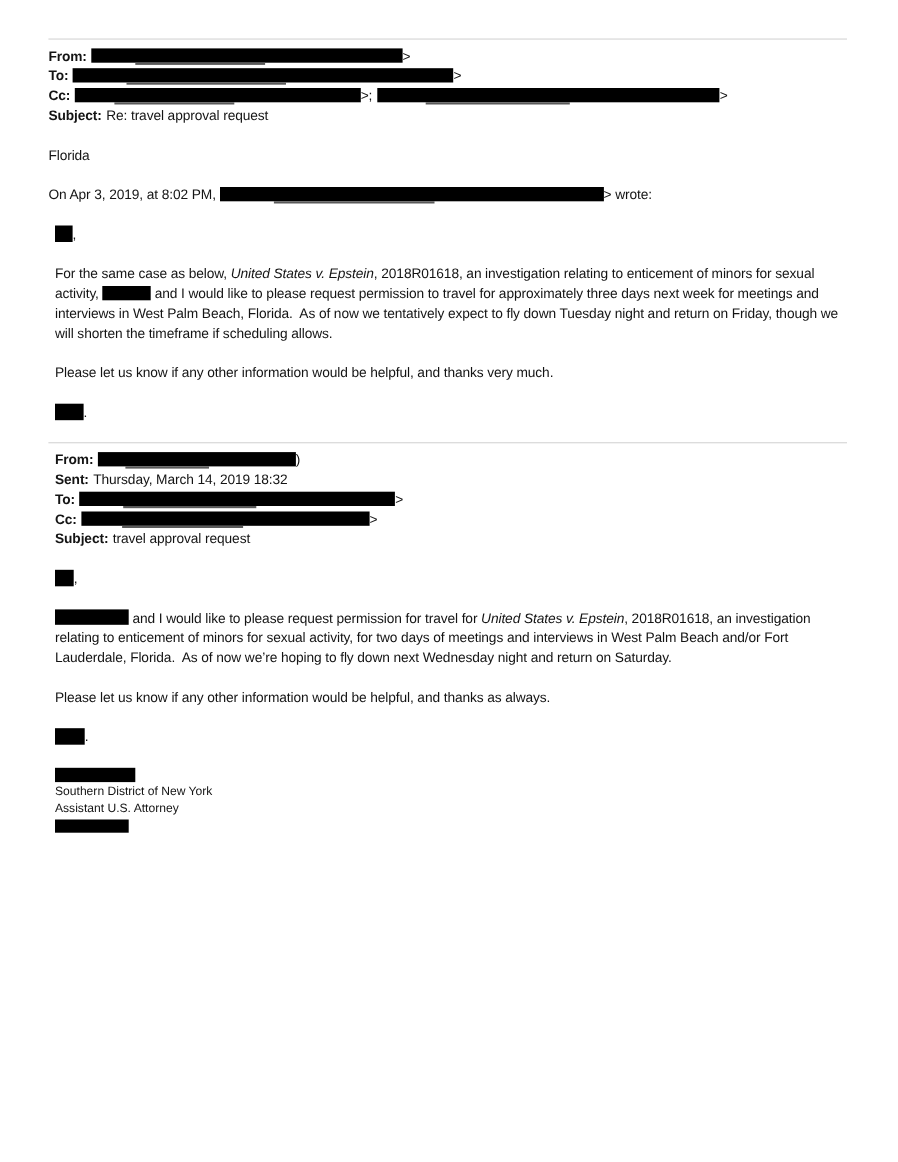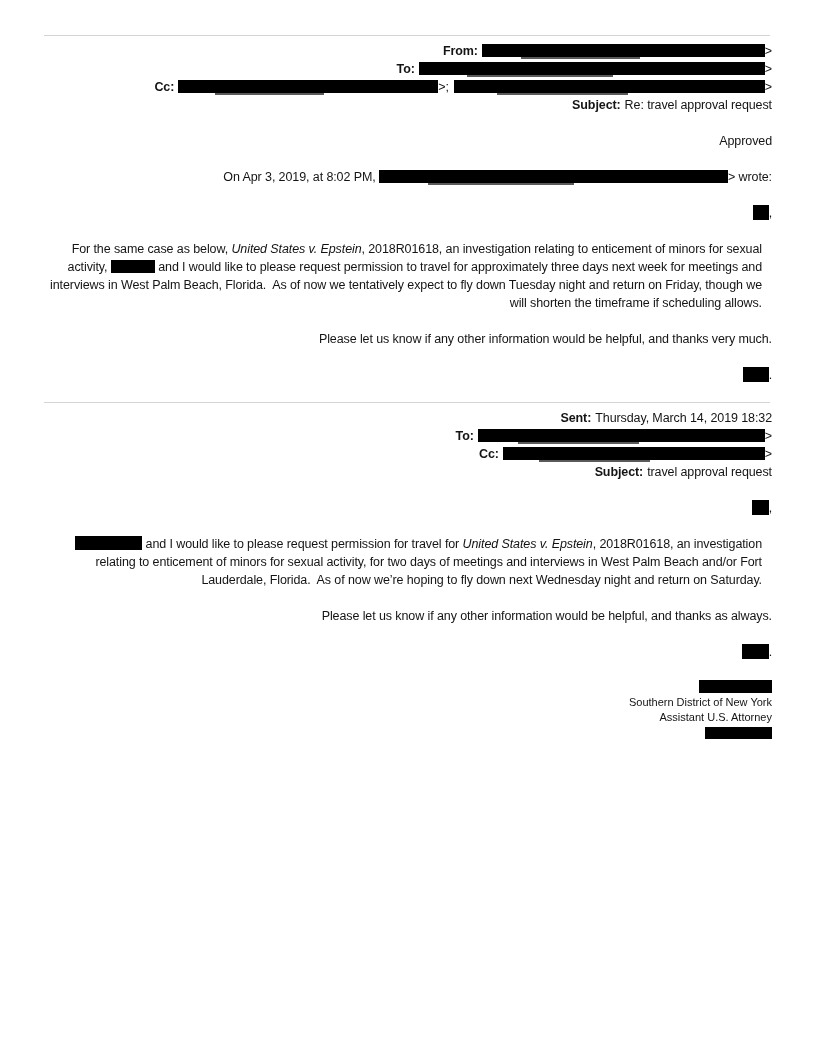--- a/index.html
+++ b/index.html
@@ -5,21 +5,21 @@
   html, body { margin: 0; padding: 0; }
   body {
     width: 816px; height: 1056px;
     background: #ffffff;
     font-family: "Liberation Sans", sans-serif;
     font-size: 12.5px;
     letter-spacing: -0.1px;
     color: #141414;
     overflow: hidden;
   }
-  .page { position: relative; width: 816px; height: 1032px; text-align: right; }
+  .page { position: relative; width: 816px; height: 1032px; }
   .content { position: absolute; left: 44px; top: 0; width: 728px; }
 
   .rule {
     border: none; margin: 0; height: 0;
     border-top: 1px solid #d4d4d4;
     width: 726px;
   }
   .rule-top { margin-top: 35px; }
   .rule-mid { margin-top: 18px; margin-left: -6px; }
 
@@ -69,36 +69,39 @@
         <b>To:</b><span class="bar u" style="width:346px"></span><span>&gt;</span>
       </div>
       <div class="hline">
         <b>Cc:</b><span class="bar u" style="width:260px"></span><span class="sep">&gt;;</span><span class="bar u" style="width:311px"></span><span>&gt;</span>
       </div>
       <div class="hline">
         <b>Subject:</b><span>Re: travel approval request</span>
       </div>
     </div>
 
-    <p class="line">Approved</p>
+    <p class="line">Florida</p>
     <p class="line"><span>On Apr 3, 2019, at 8:02 PM, </span><span class="bar u" style="width:349px"></span><span>&gt; wrote:</span></p>
 
     <div class="quoted">
 
       <p class="line"><span class="bar sq" style="width:16px"></span><span>,</span></p>
 
       <p class="line para"><span>For the same case as below, </span><i>United States v. Epstein</i><span>, 2018R01618, an investigation relating to enticement of minors for sexual activity, </span><span class="bar" style="width:44px"></span><span> and I would like to please request permission to travel for approximately three days next week for meetings and interviews in West Palm Beach, Florida.  As of now we tentatively expect to fly down Tuesday night and return on Friday, though we will shorten the timeframe if scheduling allows.</span></p>
 
       <p class="line">Please let us know if any other information would be helpful, and thanks very much.</p>
 
       <p class="line"><span class="bar sq" style="width:26px"></span><span>.</span></p>
 
       <hr class="rule rule-mid">
 
       <div class="hblock">
+        <div class="hline">
+          <b>From:</b><span class="bar u" style="width:180px"></span><span>)</span>
+        </div>
         <div class="hline">
           <b>Sent:</b><span>Thursday, March 14, 2019 18:32</span>
         </div>
         <div class="hline">
           <b>To:</b><span class="bar u" style="width:287px"></span><span>&gt;</span>
         </div>
         <div class="hline">
           <b>Cc:</b><span class="bar u" style="width:262px"></span><span>&gt;</span>
         </div>
         <div class="hline">

